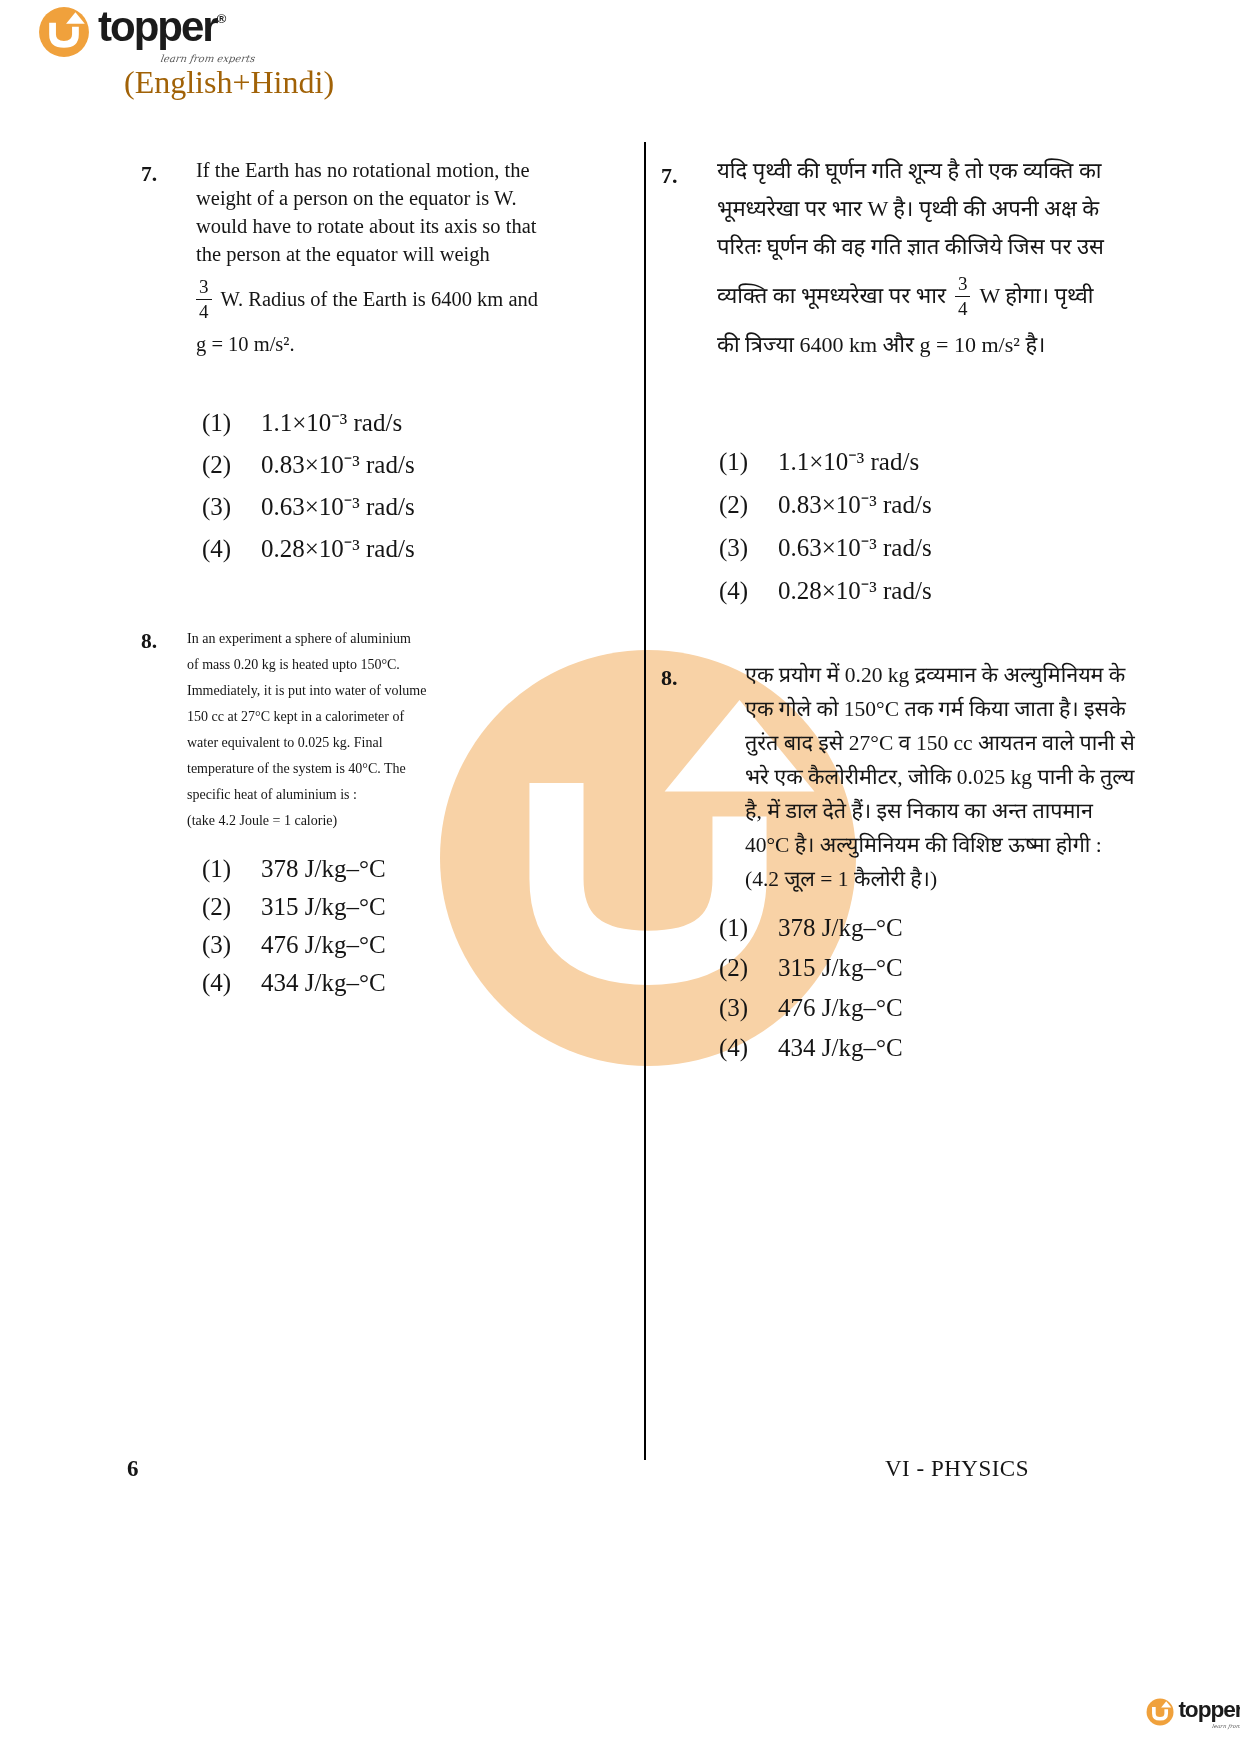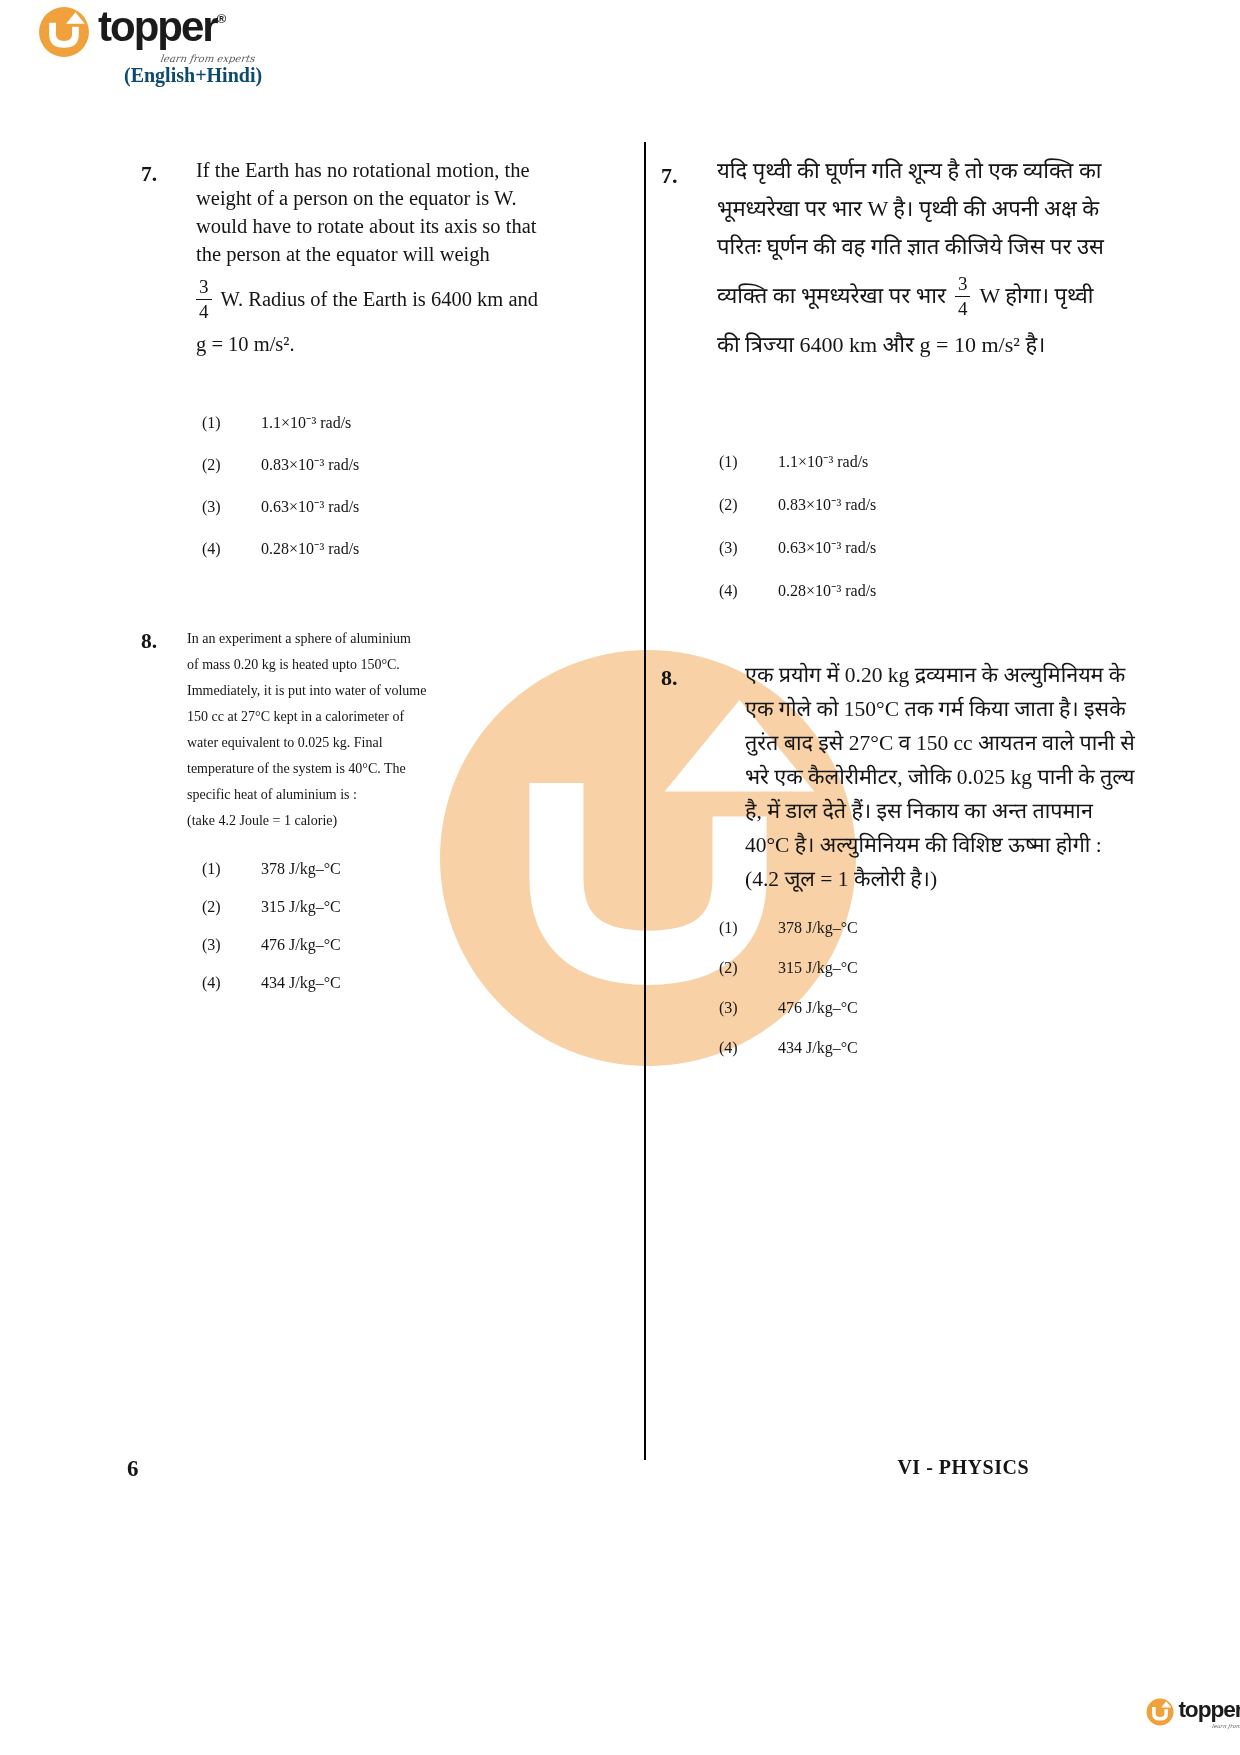--- a/index.html
+++ b/index.html
@@ -17,37 +17,37 @@
     font-size:42px;letter-spacing:-2px;color:#1b1b1b;line-height:1.1;
   }
   .logo .reg{font-size:13px;vertical-align:18px;letter-spacing:0;}
   .logo .tagline{
     position:absolute;left:110px;top:47px;width:120px;text-align:center;
     font-family:"DejaVu Serif",serif;font-style:italic;font-size:10px;color:#5a5a5a;
     transform:skewX(-10deg);
   }
   .logo-bottom{transform:scale(0.54);transform-origin:top left;}
   
-  .lang-header{left:100px;top:64px;font-weight:bold;font-size:20px;color:#0c4a6e;}
+  .lang-header{left:100px;top:64px;font-weight:normal;font-size:32px;color:#a16207;}
   .page-num{left:103px;top:1456px;font-weight:bold;font-size:23px;}
-  .footer-right{left:700px;top:1456px;width:305px;text-align:right;font-weight:bold;font-size:20px;letter-spacing:0.5px;}
+  .footer-right{left:700px;top:1456px;width:305px;text-align:right;font-weight:normal;font-size:23px;letter-spacing:0.5px;}
   
   .vline{left:620px;top:142px;width:2px;height:1318px;background:#000;}
   
   .watermark{left:440px;top:650px;z-index:0;}
   .content{position:absolute;inset:0;z-index:1;margin-left:24px;}
   
   .qnum{position:absolute;font-weight:bold;font-size:21.5px;}
   .qnum-hi{font-size:22px;}
   .para{position:absolute;white-space:nowrap;}
   .para-en{font-size:20.5px;line-height:28px;}
   .para-en8{font-size:14px;line-height:26px;}
   .para-hi{font-size:22px;line-height:38px;}
   .para-hi8{font-size:21.5px;line-height:34px;}
-  .opts{position:absolute;white-space:nowrap;font-size:16px;}
+  .opts{position:absolute;white-space:nowrap;font-size:25px;}
   .opts .opt{display:block;}
   .opts-en7 .opt{line-height:42px;}
   .opts-en8 .opt{line-height:38px;}
   .opts-hi7 .opt{line-height:43px;}
   .opts-hi8 .opt{line-height:40px;}
   .opt-label{display:inline-block;width:59px;}
   
   .fracrow{display:flex;align-items:center;height:62px;}
   .fracrow-hi{height:60px;font-size:22px;}
   .frac{display:inline-flex;flex-direction:column;text-align:center;font-size:19px;line-height:1.15;margin-right:9px;}

